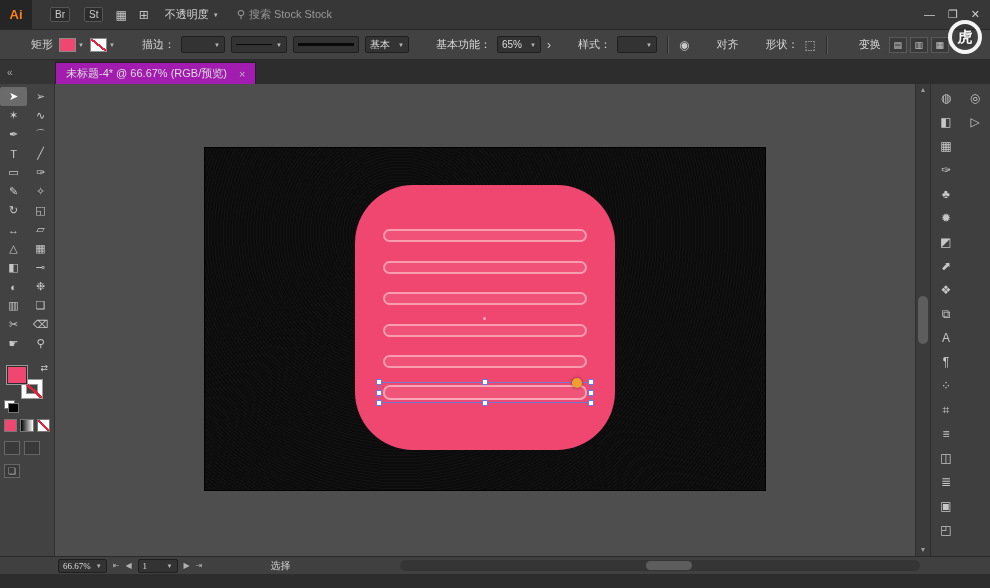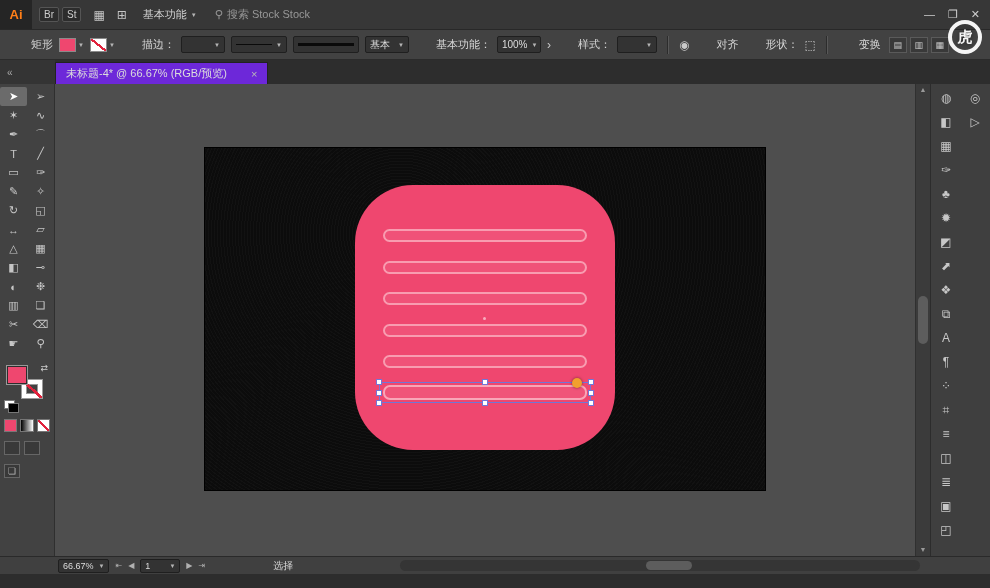--- a/index.html
+++ b/index.html
@@ -8,21 +8,21 @@
   .app{position:relative;width:990px;height:588px;overflow:hidden;background:#4e4e4e;}
 
   
   .menubar{position:absolute;top:0;left:0;right:0;height:30px;background:#373737;
     border-bottom:1px solid #282828;display:flex;align-items:center;z-index:5;}
   .ai-logo{width:32px;height:100%;background:#252525;color:#ff7f18;font-weight:700;
     font-size:13px;display:flex;align-items:center;justify-content:center;margin-right:4px;}
   .menus{display:flex;height:100%;}
   .menu-item{font-size:12px;color:#d4d4d4;padding:0 8px;line-height:30px;white-space:nowrap;}
   .mb-badge{font-size:10px;color:#ccc;background:#2c2c2c;border:1px solid #555;border-radius:2px;
-    padding:1px 4px;margin-left:3px;}
+    padding:1px 4px;margin-left:14px;}
   .mb-icons{display:flex;align-items:center;}
   .mb-icon{font-size:12px;color:#c5c5c5;margin-left:12px;}
   .workspace{margin-left:16px;font-size:11px;color:#d0d0d0;display:flex;gap:4px;align-items:center;}
   .search{margin-left:18px;font-size:11px;color:#979797;display:flex;gap:4px;align-items:center;}
   .win-controls{margin-left:auto;display:flex;gap:13px;padding-right:10px;font-size:11px;color:#cfcfcf;}
   .drop-arrow{font-size:6px;color:#b5b5b5;}
 
   
   .optionsbar{position:absolute;top:30px;left:0;right:0;height:30px;background:#424242;
     border-bottom:1px solid #2b2b2b;display:flex;align-items:center;gap:6px;padding:0 10px;
@@ -45,22 +45,22 @@
   .opt-icon{font-size:12px;color:#c9c9c9;}
   .panel-toggles{display:flex;gap:3px;margin-left:2px;}
   .panel-toggle{width:18px;height:16px;border:1px solid #5a5a5a;background:#393939;display:flex;
     align-items:center;justify-content:center;font-size:9px;color:#c9c9c9;}
 
   
   .tabstrip{position:absolute;top:60px;left:0;right:0;height:24px;background:#2d2d2d;
     display:flex;align-items:flex-end;z-index:3;}
   .tab-corner{width:55px;height:100%;display:flex;align-items:center;padding-left:7px;color:#a8a8a8;
     font-size:10px;background:#343434;}
-  .doc-tab{height:22px;background:#6d28d9;border:1px solid #222;border-bottom:none;display:flex;
-    align-items:center;gap:24px;padding:0 10px;font-size:11px;color:#dcdcdc;white-space:nowrap;}
+  .doc-tab{height:22px;background:#a21caf;border:1px solid #222;border-bottom:none;display:flex;
+    align-items:center;gap:12px;padding:0 10px;font-size:11px;color:#dcdcdc;white-space:nowrap;}
   .tab-close{color:#b9b9b9;font-size:11px;}
 
   
   .toolbar{position:absolute;left:0;top:84px;width:55px;bottom:32px;background:#424242;
     border-right:1px solid #2f2f2f;z-index:2;}
   .tools{display:grid;grid-template-columns:1fr 1fr;padding-top:3px;}
   .tool{height:19px;display:flex;align-items:center;justify-content:center;color:#c6c6c6;font-size:11px;}
   .tool:first-of-type{background:#6b6b6b;border-radius:2px;color:#fff;}
   .fillstroke{position:relative;margin:10px 4px 0;height:44px;}
   .fs-fill{position:absolute;left:2px;top:2px;width:22px;height:20px;background:var(--accent-pink,#ef476f);
@@ -119,21 +119,21 @@
   .dock-col.a{left:2px;top:3px;}
   .dock-col.b{left:31px;top:3px;}
   .dock-icon{width:26px;height:22px;display:flex;align-items:center;justify-content:center;
     color:#c7c7c7;font-size:12px;border-radius:3px;}
 
   
   .statusbar{position:absolute;left:0;top:556px;right:0;height:18px;background:#404040;
     border-top:1px solid #2a2a2a;display:flex;align-items:center;gap:6px;padding-left:58px;
     font-size:10px;color:#ccc;z-index:2;}
   .zoom-select,.ab-select{height:14px;background:#333;border:1px solid #1f1f1f;border-radius:2px;
-    display:flex;align-items:center;gap:5px;padding:0 4px;font-size:9px;color:#ddd;}
+    display:flex;align-items:center;gap:5px;padding:0 4px;font-size:9px;color:#ddd;font-family:Liberation Serif, serif;}
   .ab-select{width:40px;justify-content:space-between;}
   .nav-btn{color:#b0b0b0;font-size:8px;}
   .status-text{margin-left:62px;font-size:10px;color:#d5d5d5;}
   .hscroll{position:absolute;left:400px;right:70px;top:3px;height:11px;background:#353535;border-radius:6px;}
   .hthumb{position:absolute;left:246px;width:46px;top:1px;bottom:1px;background:#5d5d5d;border-radius:5px;}
   .bottomstrip{position:absolute;left:0;top:574px;right:0;height:14px;background:#2d2d2d;}
 
   
   .watermark{position:absolute;top:20px;right:8px;display:flex;align-items:center;gap:8px;z-index:99;
     color:#fff;opacity:.95;text-shadow:0 1px 4px rgba(0,0,0,.45);}
@@ -152,21 +152,21 @@
 
     <span class="mb-badge">Br</span>
         <span class="mb-badge">St</span>
       </div>
     <div class="mb-icons">
 
     <span class="mb-icon">▦</span>
         <span class="mb-icon">⊞</span>
       </div>
     <div class="workspace">
-      <span>基本功能</span>
+      <span>不透明度</span>
       <span class="drop-arrow">▼</span>
     </div>
     <div class="search">
       <span>⚲</span>
       <span>搜索 Stock Stock</span>
     </div>
     <div class="win-controls">
       <span>—</span>
       <span>❐</span>
       <span>✕</span>
@@ -194,21 +194,21 @@
     </div>
     <div class="select profile">
       <span class="line-thick"></span>
     </div>
     <div class="select w48">
       <span>基本</span>
       <span class="drop-arrow">▼</span>
     </div>
     <span class="opt-label">基本功能：</span>
     <div class="select w48">
-      <span>100%</span>
+      <span>65%</span>
       <span class="drop-arrow">▼</span>
     </div>
     <span class="opt-icon">›</span>
     <span class="opt-label">样式：</span>
     <div class="select w40">
       <span></span>
       <span class="drop-arrow">▼</span>
     </div>
     <span class="vsep"></span>
     <span class="opt-icon">◉</span>

